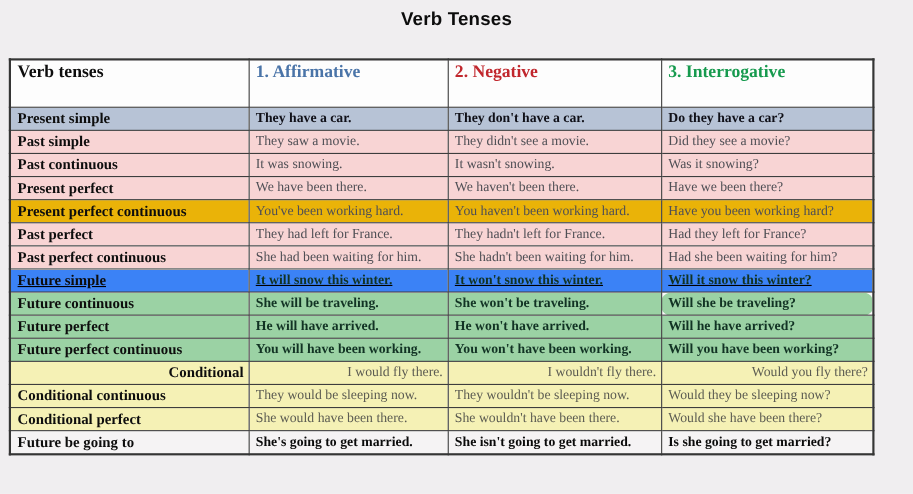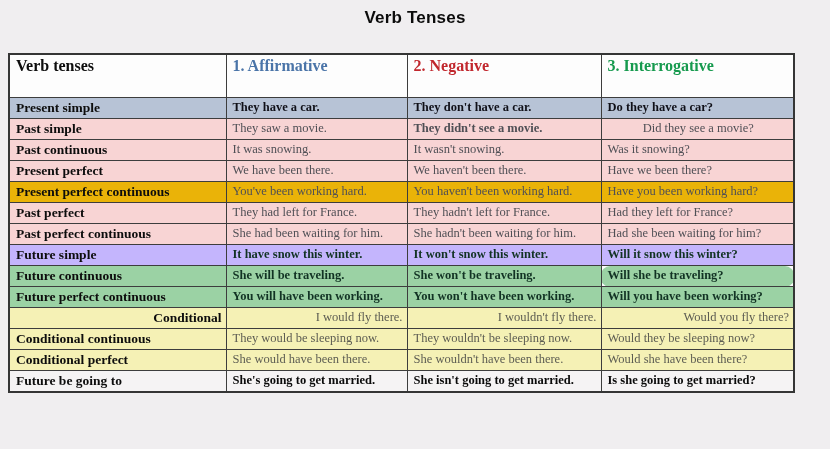--- a/index.html
+++ b/index.html
@@ -90,22 +90,22 @@
     <tbody id="tbody">
         <tr style="background: rgb(183, 195, 214);">
           <td class="tense">Present simple</td>
           <td class="bold" style="color: rgb(16, 16, 24);">They have a car.</td>
           <td class="bold" style="color: rgb(16, 16, 24);">They don't have a car.</td>
           <td class="bold" style="color: rgb(16, 16, 24);">Do they have a car?</td>
         </tr>
         <tr style="background: rgb(248, 212, 212);">
           <td class="tense">Past simple</td>
           <td style="color: rgb(79, 79, 85);">They saw a movie.</td>
-          <td style="color: rgb(79, 79, 85); font-weight: bold;">They didn't see a movie.</td>
-          <td style="color: rgb(79, 79, 85); text-align: center;">Did they see a movie?</td>
+          <td style="color: rgb(79, 79, 85);">They didn't see a movie.</td>
+          <td style="color: rgb(79, 79, 85);">Did they see a movie?</td>
         </tr>
         <tr style="background: rgb(248, 212, 212);">
           <td class="tense">Past continuous</td>
           <td style="color: rgb(79, 79, 85);">It was snowing.</td>
           <td style="color: rgb(79, 79, 85);">It wasn't snowing.</td>
           <td style="color: rgb(79, 79, 85);">Was it snowing?</td>
         </tr>
         <tr style="background: rgb(248, 212, 212);">
           <td class="tense">Present perfect</td>
           <td style="color: rgb(79, 79, 85);">We have been there.</td>
@@ -123,31 +123,37 @@
           <td style="color: rgb(79, 79, 85);">They had left for France.</td>
           <td style="color: rgb(79, 79, 85);">They hadn't left for France.</td>
           <td style="color: rgb(79, 79, 85);">Had they left for France?</td>
         </tr>
         <tr style="background: rgb(248, 212, 212);">
           <td class="tense">Past perfect continuous</td>
           <td style="color: rgb(79, 79, 85);">She had been waiting for him.</td>
           <td style="color: rgb(79, 79, 85);">She hadn't been waiting for him.</td>
           <td style="color: rgb(79, 79, 85);">Had she been waiting for him?</td>
         </tr>
-        <tr style="background: #c4b5fd;">
+        <tr style="background: #3b82f6; text-decoration: underline;">
           <td class="tense">Future simple</td>
-          <td class="bold" style="color: rgb(18, 51, 36);">It have snow this winter.</td>
+          <td class="bold" style="color: rgb(18, 51, 36);">It will snow this winter.</td>
           <td class="bold" style="color: rgb(18, 51, 36);">It won't snow this winter.</td>
           <td class="bold" style="color: rgb(18, 51, 36);">Will it snow this winter?</td>
         </tr>
         <tr style="background: rgb(155, 210, 164);">
           <td class="tense">Future continuous</td>
           <td class="bold" style="color: rgb(18, 51, 36);">She will be traveling.</td>
           <td class="bold" style="color: rgb(18, 51, 36);">She won't be traveling.</td>
           <td class="bold" style="color: rgb(18, 51, 36); border-radius: 9px;">Will she be traveling?</td>
+        </tr>
+        <tr style="background: rgb(155, 210, 164);">
+          <td class="tense">Future perfect</td>
+          <td class="bold" style="color: rgb(18, 51, 36);">He will have arrived.</td>
+          <td class="bold" style="color: rgb(18, 51, 36);">He won't have arrived.</td>
+          <td class="bold" style="color: rgb(18, 51, 36);">Will he have arrived?</td>
         </tr>
         <tr style="background: rgb(155, 210, 164);">
           <td class="tense">Future perfect continuous</td>
           <td class="bold" style="color: rgb(18, 51, 36);">You will have been working.</td>
           <td class="bold" style="color: rgb(18, 51, 36);">You won't have been working.</td>
           <td class="bold" style="color: rgb(18, 51, 36);">Will you have been working?</td>
         </tr>
         <tr style="background: rgb(245, 241, 181); text-align: right;">
           <td class="tense">Conditional</td>
           <td style="color: rgb(92, 92, 82);">I would fly there.</td>

